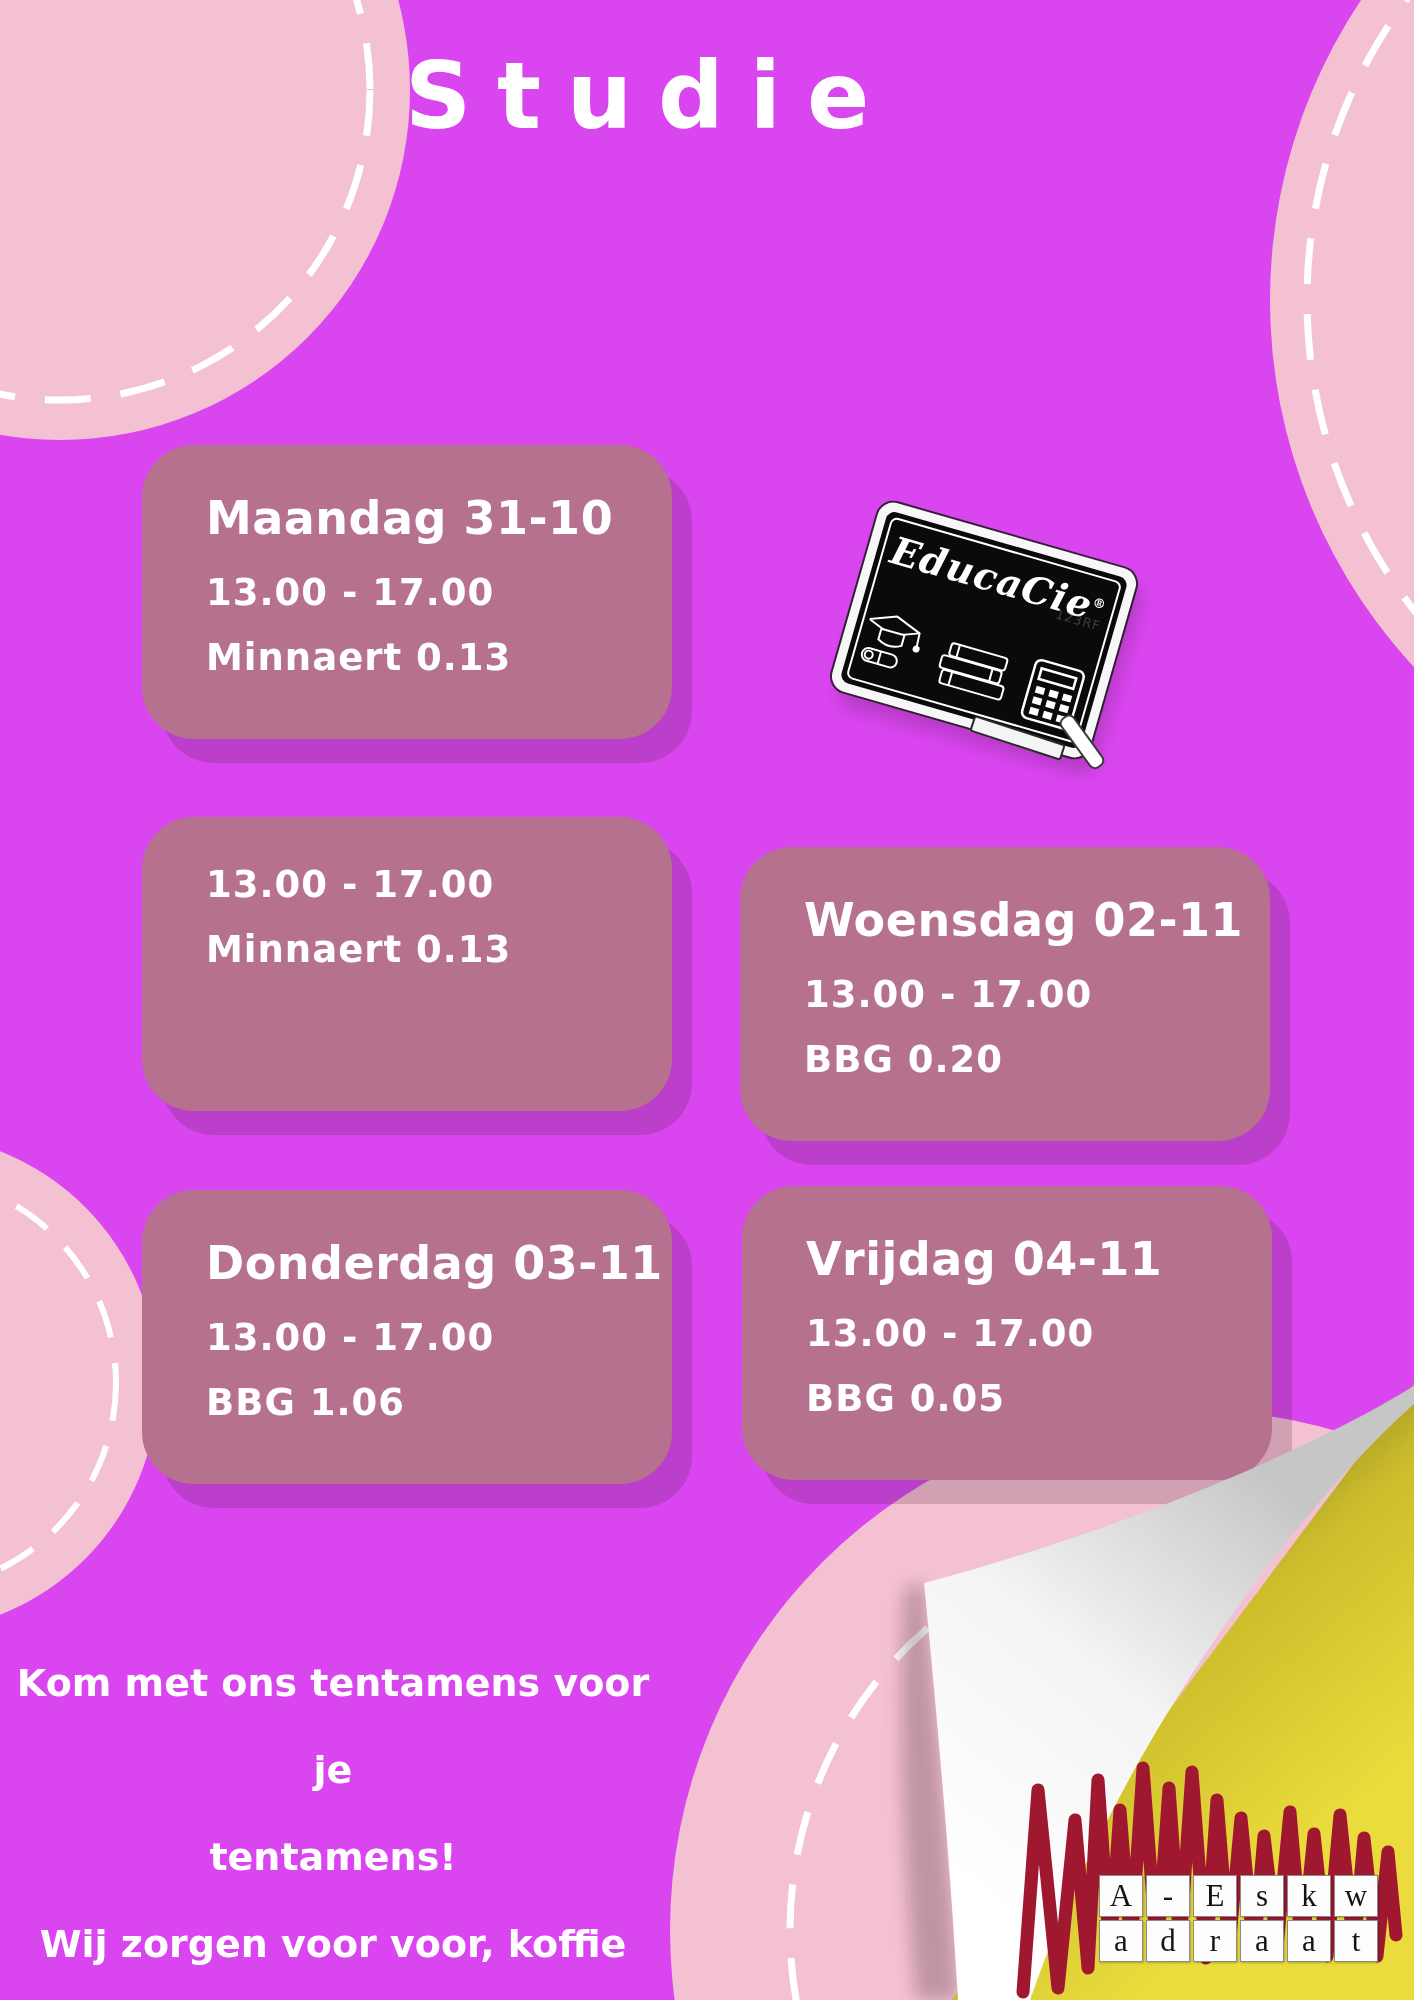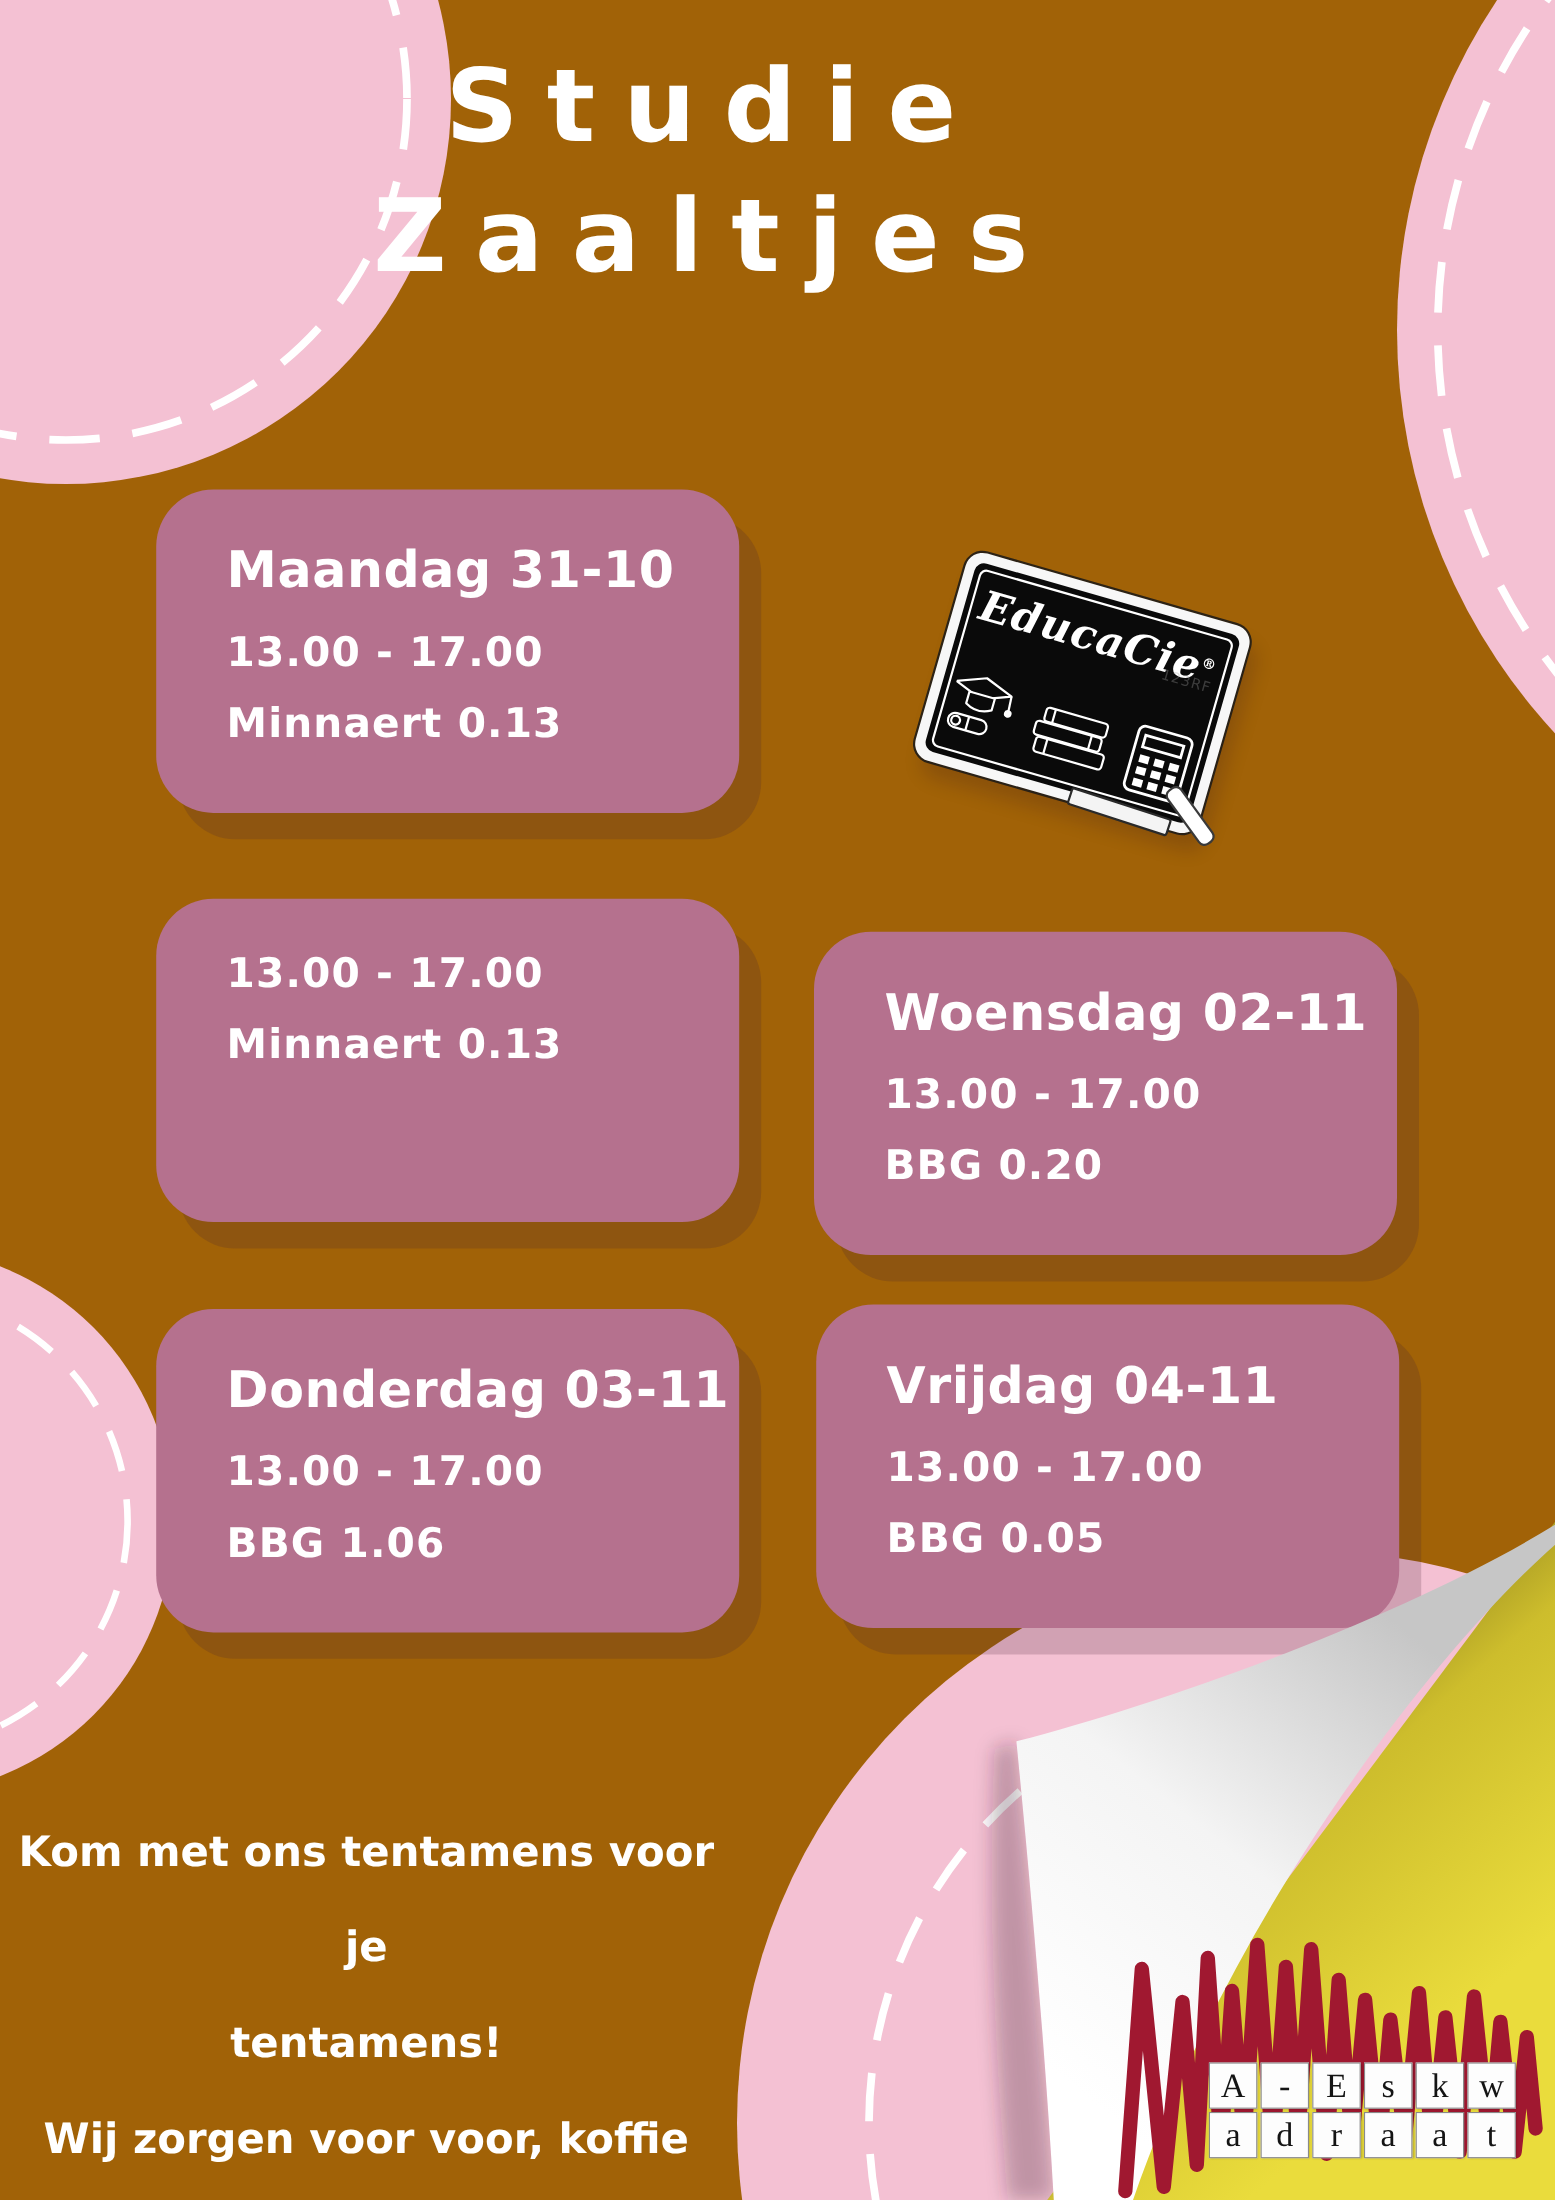--- a/index.html
+++ b/index.html
@@ -1,18 +1,18 @@
 <!DOCTYPE html>
 <html><head>
 <meta charset="utf-8">
 <style>
   html,body{margin:0;padding:0;background:#888;}
   .page{
     position:relative;width:1414px;height:2000px;overflow:hidden;
-    background:#a16207;
+    background:#d946ef;
     font-family:"DejaVu Sans","Liberation Sans",sans-serif;
   }
   svg.decor,svg.curl{position:absolute;left:0;top:0;pointer-events:none;}
 
   
   .title{
     position:absolute;left:0;top:38px;width:1300px;text-align:center;
     color:#ffffff;font-weight:bold;font-size:92px;letter-spacing:0.28em;
     line-height:118px;
   }
@@ -104,21 +104,20 @@
       <circle cx="-91" cy="1383" r="207" fill="none" stroke="#ffffff" stroke-width="6" stroke-dasharray="38 26"></circle>
     </g>
     <g>
       <circle cx="1190" cy="1930" r="520" fill="#f4c1d3"></circle>
       <circle cx="1190" cy="1930" r="400" fill="none" stroke="#ffffff" stroke-width="7" stroke-dasharray="44 30"></circle>
     </g>
   </svg>
 
   <div class="title">
     <div>Studie</div>
-    <div>Zaaltjes</div>
   </div>
 
   <div class="card c1">
     <div class="day">Maandag 31-10</div>
     <div class="line">13.00 - 17.00</div>
     <div class="line">Minnaert 0.13</div>
   </div>
   <div class="card c2">
     <div class="line">13.00 - 17.00</div>
     <div class="line">Minnaert 0.13</div>

